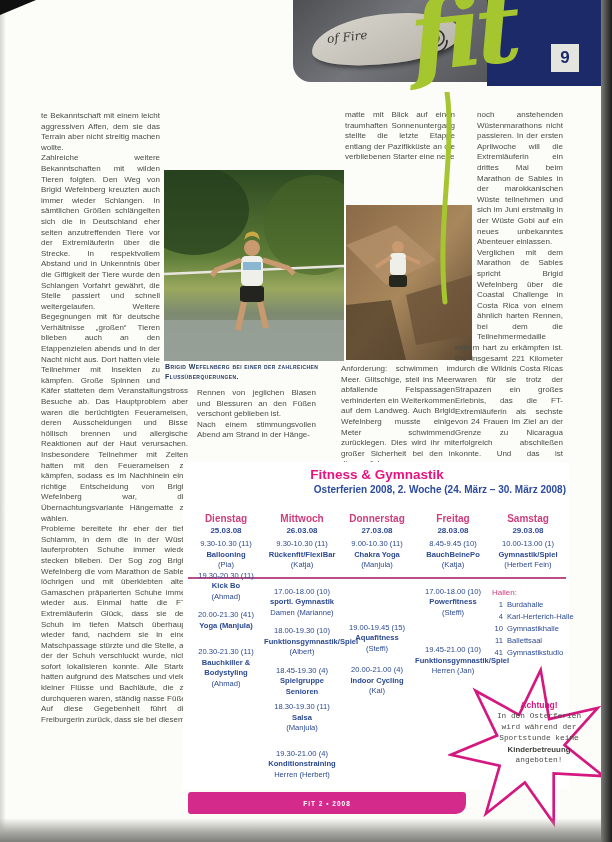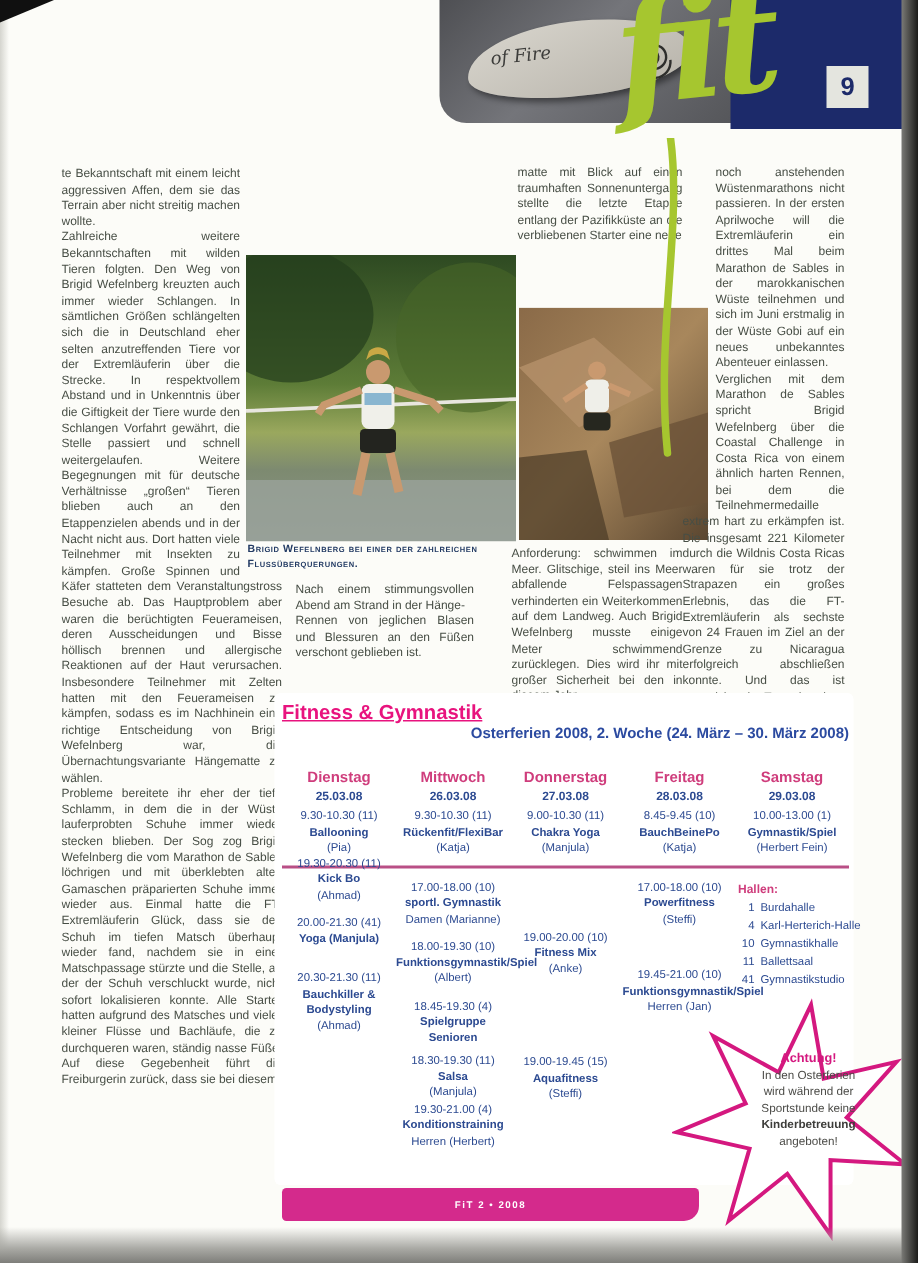--- a/index.html
+++ b/index.html
@@ -53,50 +53,50 @@
   .byline{text-align:right;margin-top:1px;}
 
   .photo1{position:absolute;left:164px;top:170px;width:180px;height:191px;overflow:hidden;}
   .photo2{position:absolute;left:346px;top:205px;width:126px;height:155px;overflow:hidden;}
   .caption{position:absolute;left:165px;top:362px;width:180px;
     font-size:7px;font-weight:bold;color:#223a63;font-variant:small-caps;
     letter-spacing:.4px;line-height:9.5px;}
 
   
   .sched-bg{position:absolute;left:183px;top:462px;width:386px;height:328px;background:#ffffff;border-radius:4px;}
-  .sched-title{position:absolute;left:188px;top:467px;width:378px;
-    font-size:13.5px;font-weight:bold;color:#e8137e;text-decoration:underline;}
+  .sched-title{position:absolute;left:188px;top:467px;width:378px;text-align:center;
+    font-size:13.5px;font-weight:bold;color:#e8137e;}
   .sched-subtitle{position:absolute;left:188px;top:484px;width:378px;text-align:right;
     font-size:10px;font-weight:bold;color:#2b4aa0;}
   .dcol{position:absolute;top:513px;width:76px;text-align:center;}
   .day-name{font-size:10px;font-weight:bold;color:#cf3d7c;line-height:11px;}
   .day-date{font-size:8px;font-weight:bold;color:#2c4a91;line-height:11px;margin-top:1px;}
   .entry{margin-top:0;line-height:10.5px;}
   .entry .t{display:block;font-size:7.6px;color:#2c4a91;}
   .entry .n{display:block;font-size:7.6px;font-weight:bold;color:#2c4a91;}
   .entry .w{display:block;font-size:7.6px;color:#2c4a91;}
   .entry .w:empty{display:none;}
   .morning{margin-top:3px;}
   .sched-rule{position:absolute;left:188px;top:577px;width:378px;height:2px;background:#b94f86;}
   .halls{margin-top:16px;text-align:left;padding-left:2px;}
-  .halls-label{font-size:8px;font-weight:bold;color:#cf3d7c;line-height:12px;}
+  .halls-label{font-size:8px;font-weight:normal;color:#cf3d7c;line-height:12px;}
   .hall-item{font-size:7.6px;color:#2c4a91;line-height:12px;white-space:nowrap;}
   .hall-item .no{display:inline-block;width:11px;text-align:right;margin-right:4px;}
 
   
   .d0 .e1{} .d0 .e2{margin-top:8px;} .d0 .e3{margin-top:16px;} .d0 .e4{margin-top:7px;}
-  .d1 .e1{margin-top:16px;} .d1 .e2{margin-top:8px;} .d1 .e3{margin-top:8px;} .d1 .e4{margin-top:5px;} .d1 .e5{margin-top:1px;}
+  .d1 .e1{margin-top:16px;} .d1 .e2{margin-top:8px;} .d1 .e3{margin-top:8px;} .d1 .e4{margin-top:5px;} .d1 .e5{margin-top:15px;}
   .d2 .e1{margin-top:49px;} .d2 .e2{margin-top:52px;} .d2 .e3{margin-top:11px;}
   .d3 .e1{margin-top:16px;} .d3 .e2{margin-top:27px;}
 
   
   .star-wrap{position:absolute;left:448px;top:664px;width:164px;height:164px;}
   .star-text{position:absolute;left:476px;top:700px;width:126px;text-align:center;line-height:11px;}
   .star-text .l1{font-size:8.5px;font-weight:bold;color:#d4187f;}
-  .star-text .l{font-size:7.8px;color:#4c4c48;}
+  .star-text .l{font-size:7.8px;color:#4c4c48;font-family:Liberation Mono, monospace;}
   .star-text .lb{font-size:7.8px;font-weight:bold;color:#3d3d3a;}
 
   
   .footer-bar{position:absolute;left:188px;top:792px;width:278px;height:22px;background:#d42a8c;
     border-radius:3px 3px 10px 3px;display:flex;align-items:center;justify-content:center;}
   .footer-label{font-size:6.5px;font-weight:bold;color:#ffffff;letter-spacing:1px;}
 </style>
 </head>
 <body>
 
@@ -167,22 +167,22 @@
   </div>
   <div class="caption">Brigid Wefelnberg bei einer der zahlreichen Flussüberquerungen.</div>
 
   <div class="col1 body-text">
     <div class="col1-spacer"></div>
     <p>te Bekanntschaft mit einem leicht aggressiven Affen, dem sie das Terrain aber nicht streitig machen wollte.</p>
     <p>Zahlreiche weitere Bekanntschaften mit wilden Tieren folgten. Den Weg von Brigid Wefelnberg kreuzten auch immer wieder Schlangen. In sämtlichen Größen schlängelten sich die in Deutschland eher selten anzutreffenden Tiere vor der Extremläuferin über die Strecke. In respektvollem Abstand und in Unkenntnis über die Giftigkeit der Tiere wurde den Schlangen Vorfahrt gewährt, die Stelle passiert und schnell weitergelaufen. Weitere Begegnungen mit für deutsche Verhältnisse „großen“ Tieren blieben auch an den Etappenzielen abends und in der Nacht nicht aus. Dort hatten viele Teilnehmer mit Insekten zu kämpfen. Große Spinnen und Käfer statteten dem Veranstaltungstross Besuche ab. Das Hauptproblem aber waren die berüchtigten Feuerameisen, deren Ausscheidungen und Bisse höllisch brennen und allergische Reaktionen auf der Haut verursachen. Insbesondere Teilnehmer mit Zelten hatten mit den Feuerameisen zu kämpfen, sodass es im Nachhinein eine richtige Entscheidung von Brigid Wefelnberg war, die Übernachtungsvariante Hängematte zu wählen.</p>
     <p>Probleme bereitete ihr eher der tiefe Schlamm, in dem die in der Wüste lauferprobten Schuhe immer wieder stecken blieben. Der Sog zog Brigid Wefelnberg die vom Marathon de Sables löchrigen und mit überklebten alten Gamaschen präparierten Schuhe immer wieder aus. Einmal hatte die FT-Extremläuferin Glück, dass sie den Schuh im tiefen Matsch überhaupt wieder fand, nachdem sie in einer Matschpassage stürzte und die Stelle, an der der Schuh verschluckt wurde, nicht sofort lokalisieren konnte. Alle Starter hatten aufgrund des Matsches und vieler kleiner Flüsse und Bachläufe, die zu durchqueren waren, ständig nasse Füße. Auf diese Gegebenheit führt die Freiburgerin zurück, dass sie bei diesem</p>
   </div>
   <div class="col2 body-text">
+    <p>Rennen von jeglichen Blasen und Blessuren an den Füßen verschont geblieben ist.</p>
     <p>Nach einem stimmungsvollen Abend am Strand in der Hänge-</p>
-    <p>Rennen von jeglichen Blasen und Blessuren an den Füßen verschont geblieben ist.</p>
   </div>
   <div class="col3a body-text">
     <p>matte mit Blick auf einen traumhaften Sonnenuntergang stellte die letzte Etappe entlang der Pazifikküste an die verbliebenen Starter eine neue</p>
   </div>
   <div class="col3b body-text">
     <p>Anforderung: schwimmen im Meer. Glitschige, steil ins Meer abfallende Felspassagen verhinderten ein Weiterkommen auf dem Landweg. Auch Brigid Wefelnberg musste einige Meter schwimmend zurücklegen. Dies wird ihr mit großer Sicherheit bei den in diesem Jahr</p>
   </div>
   <div class="col4 body-text">
     <div class="col4-spacer"></div>
     <p>noch anstehenden Wüstenmarathons nicht passieren. In der ersten Aprilwoche will die Extremläuferin ein drittes Mal beim Marathon de Sables in der marokkanischen Wüste teilnehmen und sich im Juni erstmalig in der Wüste Gobi auf ein neues unbekanntes Abenteuer einlassen.</p>
@@ -256,29 +256,29 @@
   </div>
 
   <div class="dcol d2" style="left:339px">
     <div class="day-name">Donnerstag</div>
     <div class="day-date">27.03.08</div>
     <div class="entry morning">
       <span class="t">9.00-10.30 (11)</span>
       <span class="n">Chakra Yoga</span>
       <span class="w">(Manjula)</span>
     </div>
-    <div class="entry e1">
-      <span class="t">19.00-20.00 (10)</span>
-      <span class="n">Fitness Mix</span>
-      <span class="w">(Anke)</span>
-    </div>
     <div class="entry e2">
       <span class="t">19.00-19.45 (15)</span>
       <span class="n">Aquafitness</span>
       <span class="w">(Steffi)</span>
+    </div>
+    <div class="entry e3">
+      <span class="t">20.00-21.00 (4)</span>
+      <span class="n">Indoor Cycling</span>
+      <span class="w">(Kai)</span>
     </div>
   </div>
 
   <div class="dcol d3" style="left:415px">
     <div class="day-name">Freitag</div>
     <div class="day-date">28.03.08</div>
     <div class="entry morning">
       <span class="t">8.45-9.45 (10)</span>
       <span class="n">BauchBeinePo</span>
       <span class="w">(Katja)</span>

